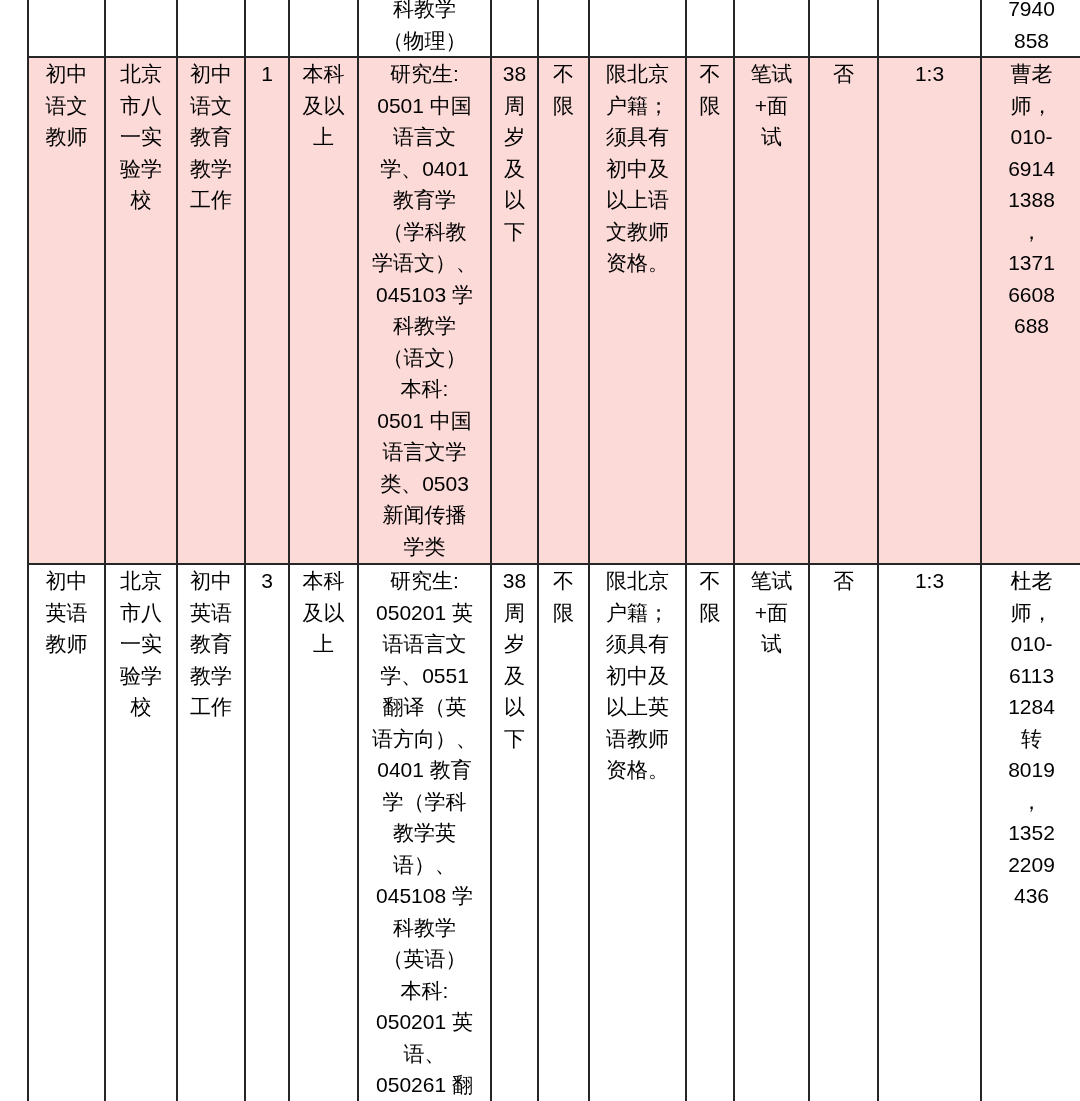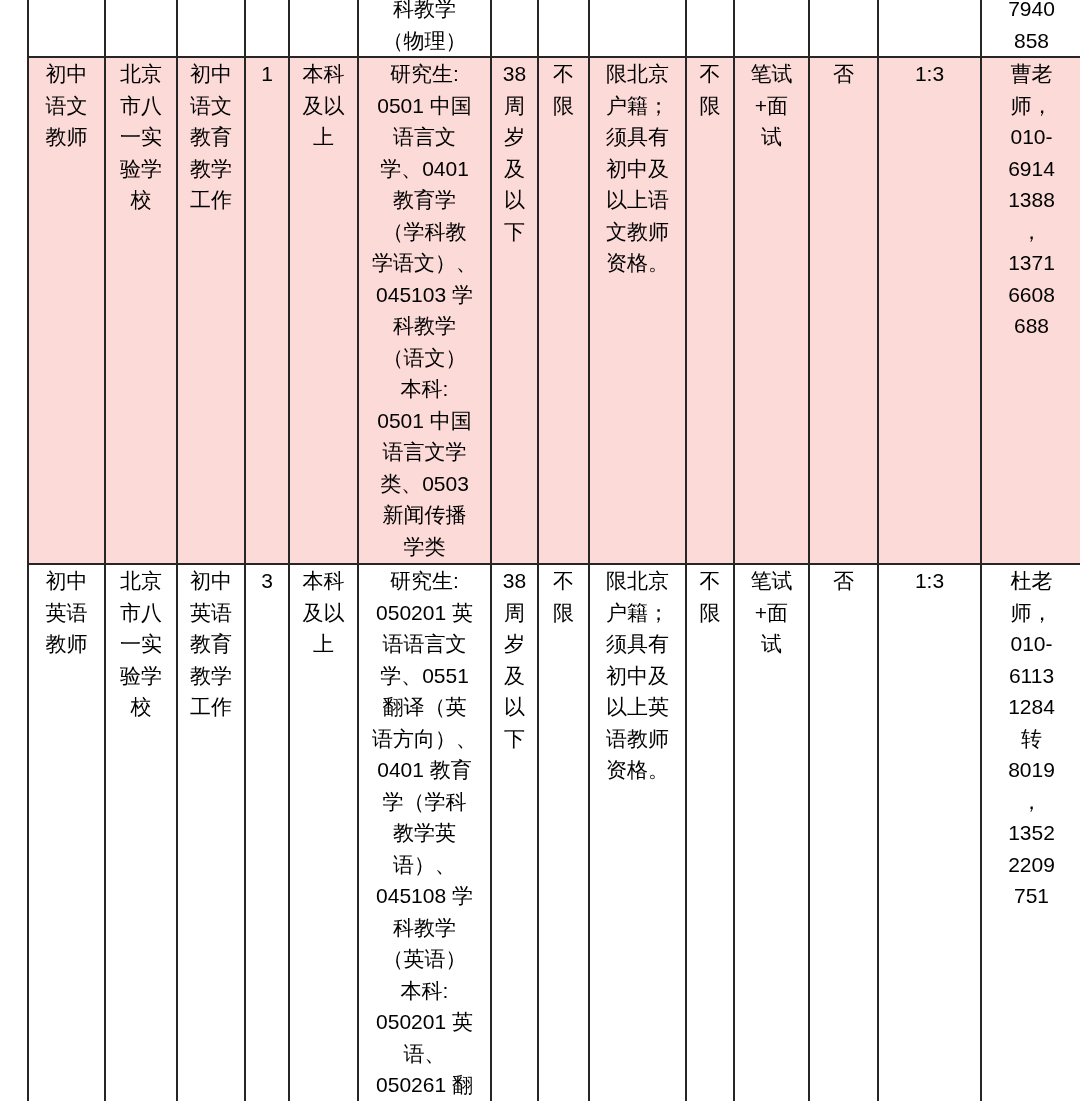--- a/index.html
+++ b/index.html
@@ -392,19 +392,19 @@
               <span class="ct">杜老
 师，
 010-
 6113
 1284
 转
 8019
 ，
 1352
 2209
-751</span>
+436</span>
             </div>
           </td>
     </tr>
   </tbody>
     </table>
 </div>
 
 </body></html>

